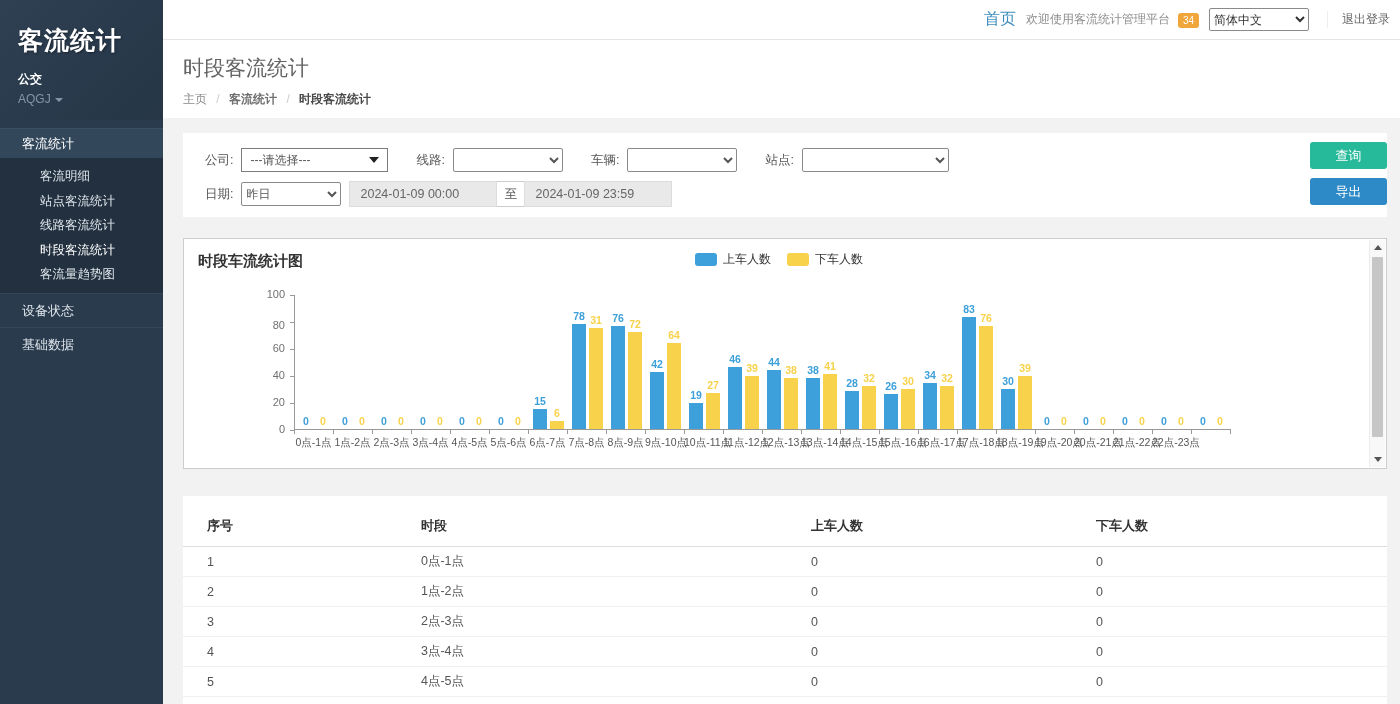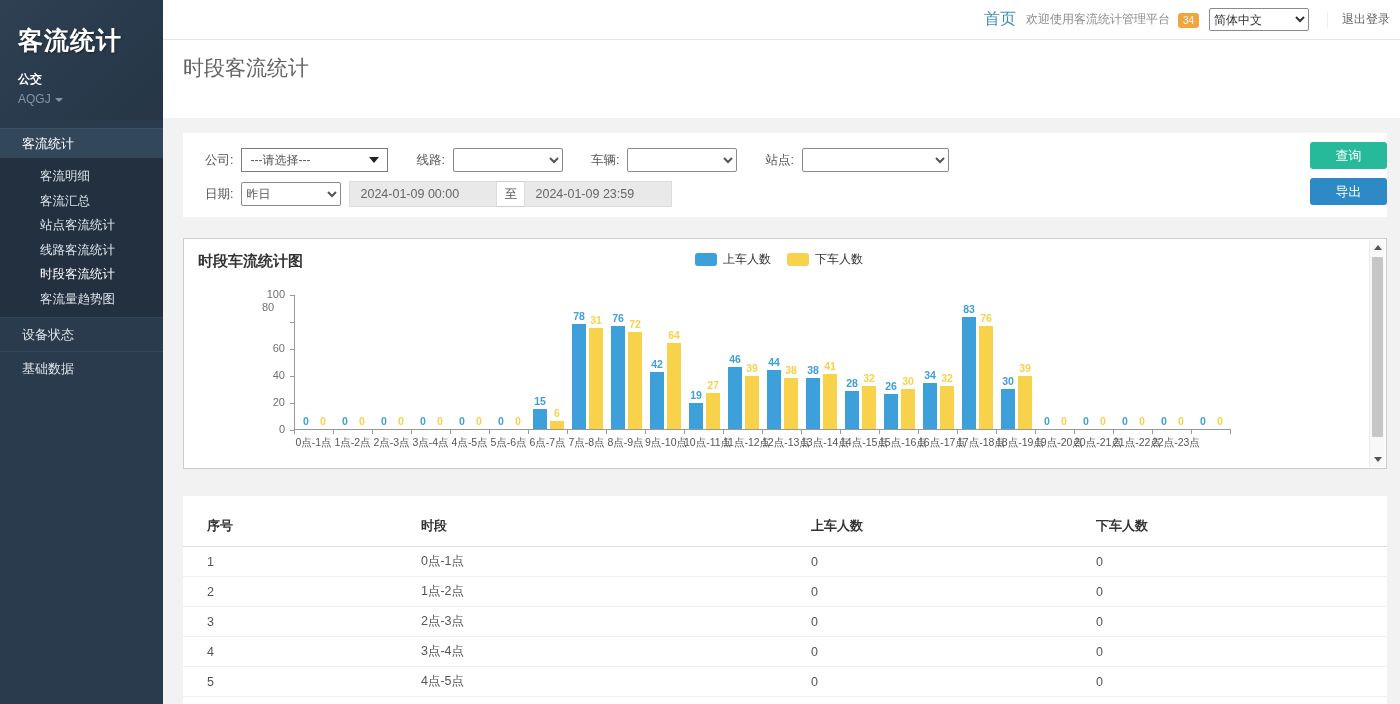--- a/index.html
+++ b/index.html
@@ -98,21 +98,20 @@
 <div class="sidebar">
   <div class="brand">
     <div class="brand-title">客流统计</div>
     <div class="brand-org">公交</div>
     <div class="brand-user"><span>AQGJ</span><span class="caret"></span></div>
   </div>
   <div class="menu">
     <div class="menu-parent">客流统计</div>
     <div class="submenu">
         <div class="submenu-item">客流明细</div>
-        <div class="submenu-item">客流汇总</div>
         <div class="submenu-item">站点客流统计</div>
         <div class="submenu-item">线路客流统计</div>
         <div class="submenu-item active">时段客流统计</div>
         <div class="submenu-item">客流量趋势图</div>
       </div>
     <div class="menu-root">设备状态</div>
     <div class="menu-root">基础数据</div>
   </div>
 </div>
 
@@ -125,20 +124,27 @@
       <span class="badge">34</span>
       <select class="lang-select">
         <option>简体中文</option>
       </select>
       <span class="logout">退出登录</span>
     </div>
   </div>
 
   <div class="pagehead">
     <h1 class="page-title">时段客流统计</h1>
+    <div class="breadcrumb">
+      <span class="bc-link">主页</span>
+      <span class="sep">/</span>
+      <span class="bc-mid">客流统计</span>
+      <span class="sep">/</span>
+      <span class="bc-cur">时段客流统计</span>
+    </div>
   </div>
 
   <div class="content">
 
     <div class="filter-panel">
       <div class="f-row">
         <span class="f-label">公司:</span>
         <div class="company-select">
           <span>---请选择---</span>
           <span class="tri"></span>
@@ -178,21 +184,21 @@
             <span>下车人数</span>
           </span>
         </div>
       </div>
       <div class="plot-zone">
         <div class="plot">
             <div class="ylabel" style="bottom: -6px;">0</div>
             <div class="ylabel" style="bottom: 21px;">20</div>
             <div class="ylabel" style="bottom: 48px;">40</div>
             <div class="ylabel" style="bottom: 75px;">60</div>
-            <div class="ylabel" style="bottom: 116px; text-align: center;">80</div>
+            <div class="ylabel" style="bottom: 98px;">80</div>
             <div class="ylabel" style="bottom: 129px;">100</div>
             <div class="bar-group">
               <div class="bar-wrap">
                 <div class="bar-value" style="color: rgb(61, 160, 218);">0</div>
                 <div class="bar" style="height: 0px; background: rgb(61, 160, 218);"></div>
               </div>
               <div class="bar-wrap">
                 <div class="bar-value" style="color: rgb(248, 210, 75);">0</div>
                 <div class="bar" style="height: 0px; background: rgb(248, 210, 75);"></div>
               </div>

